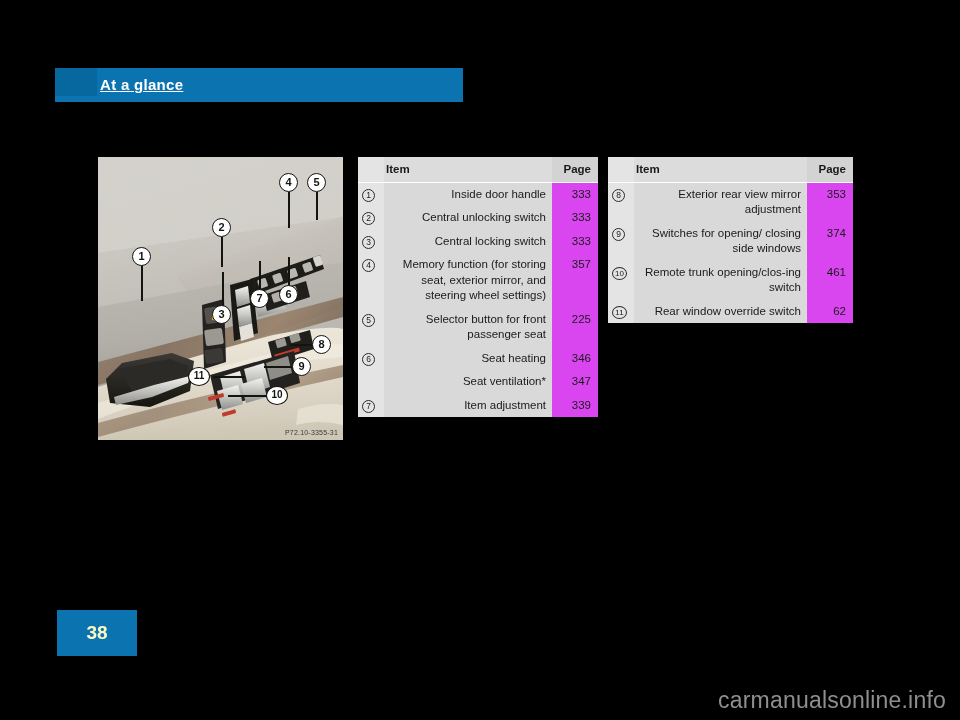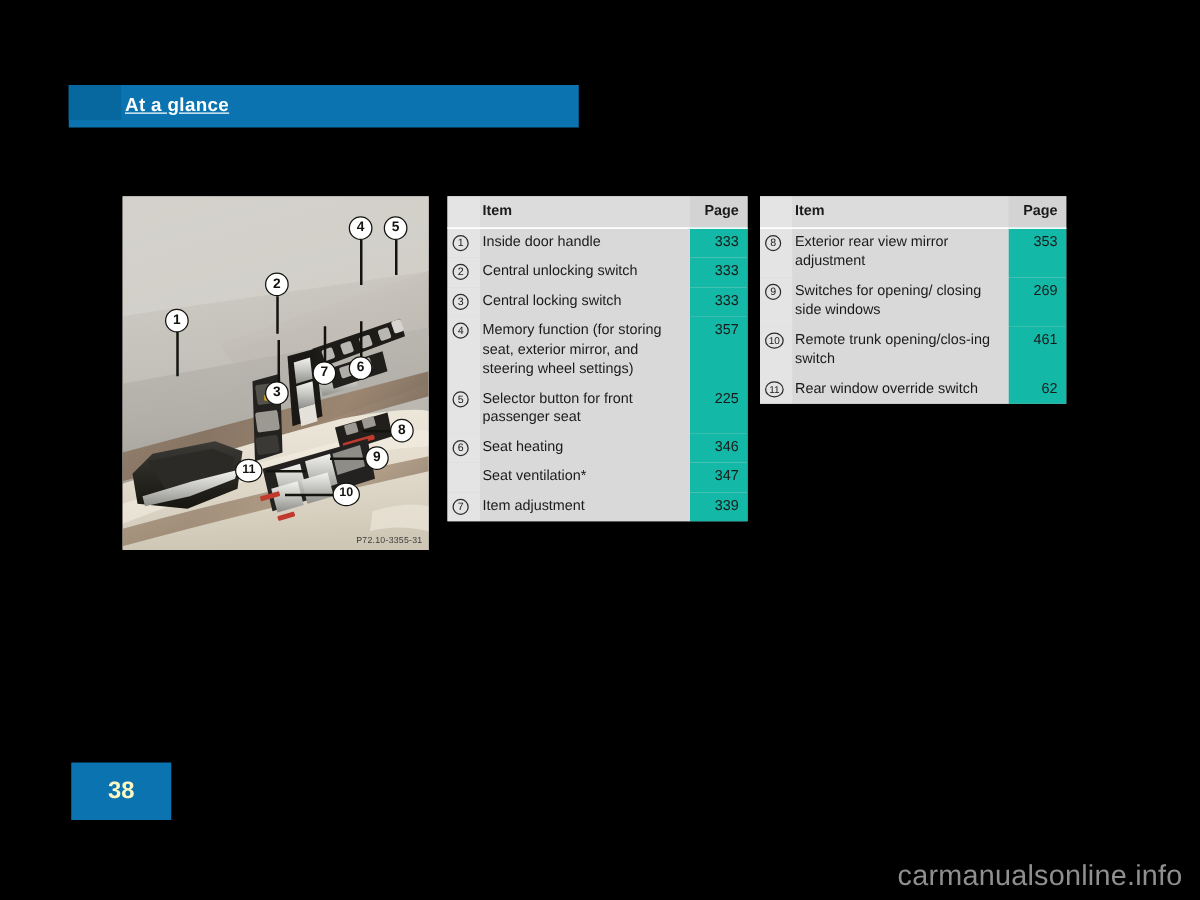--- a/index.html
+++ b/index.html
@@ -143,23 +143,24 @@
     background: #d9d9d9;
   }
   .tbl tbody td.td-num {
     background: #e4e4e4;
     text-align: left;
     padding-left: 4px;
   }
   .tbl tbody td.td-item {
     padding-left: 2px;
     padding-right: 6px;
+    text-align: right;
   }
   .tbl tbody td.td-page {
-    background: #14b8a6;
+    background: #d946ef;
     text-align: right;
     padding-right: 7px;
     white-space: nowrap;
   }
 
   
   .num-badge {
     display: inline-block;
     min-width: 13px;
     height: 13px;
@@ -408,21 +409,21 @@
     </thead>
     <tbody>
       <tr>
         <td class="td-num"><span class="num-badge">8</span></td>
         <td class="td-item">Exterior rear view mirror adjustment</td>
         <td class="td-page">353</td>
       </tr>
       <tr>
         <td class="td-num"><span class="num-badge">9</span></td>
         <td class="td-item">Switches for opening/ closing side windows</td>
-        <td class="td-page">269</td>
+        <td class="td-page">374</td>
       </tr>
       <tr>
         <td class="td-num"><span class="num-badge two-digit">10</span></td>
         <td class="td-item">Remote trunk opening/clos-ing switch</td>
         <td class="td-page">461</td>
       </tr>
       <tr>
         <td class="td-num"><span class="num-badge two-digit">11</span></td>
         <td class="td-item">Rear window override switch</td>
         <td class="td-page">62</td>

